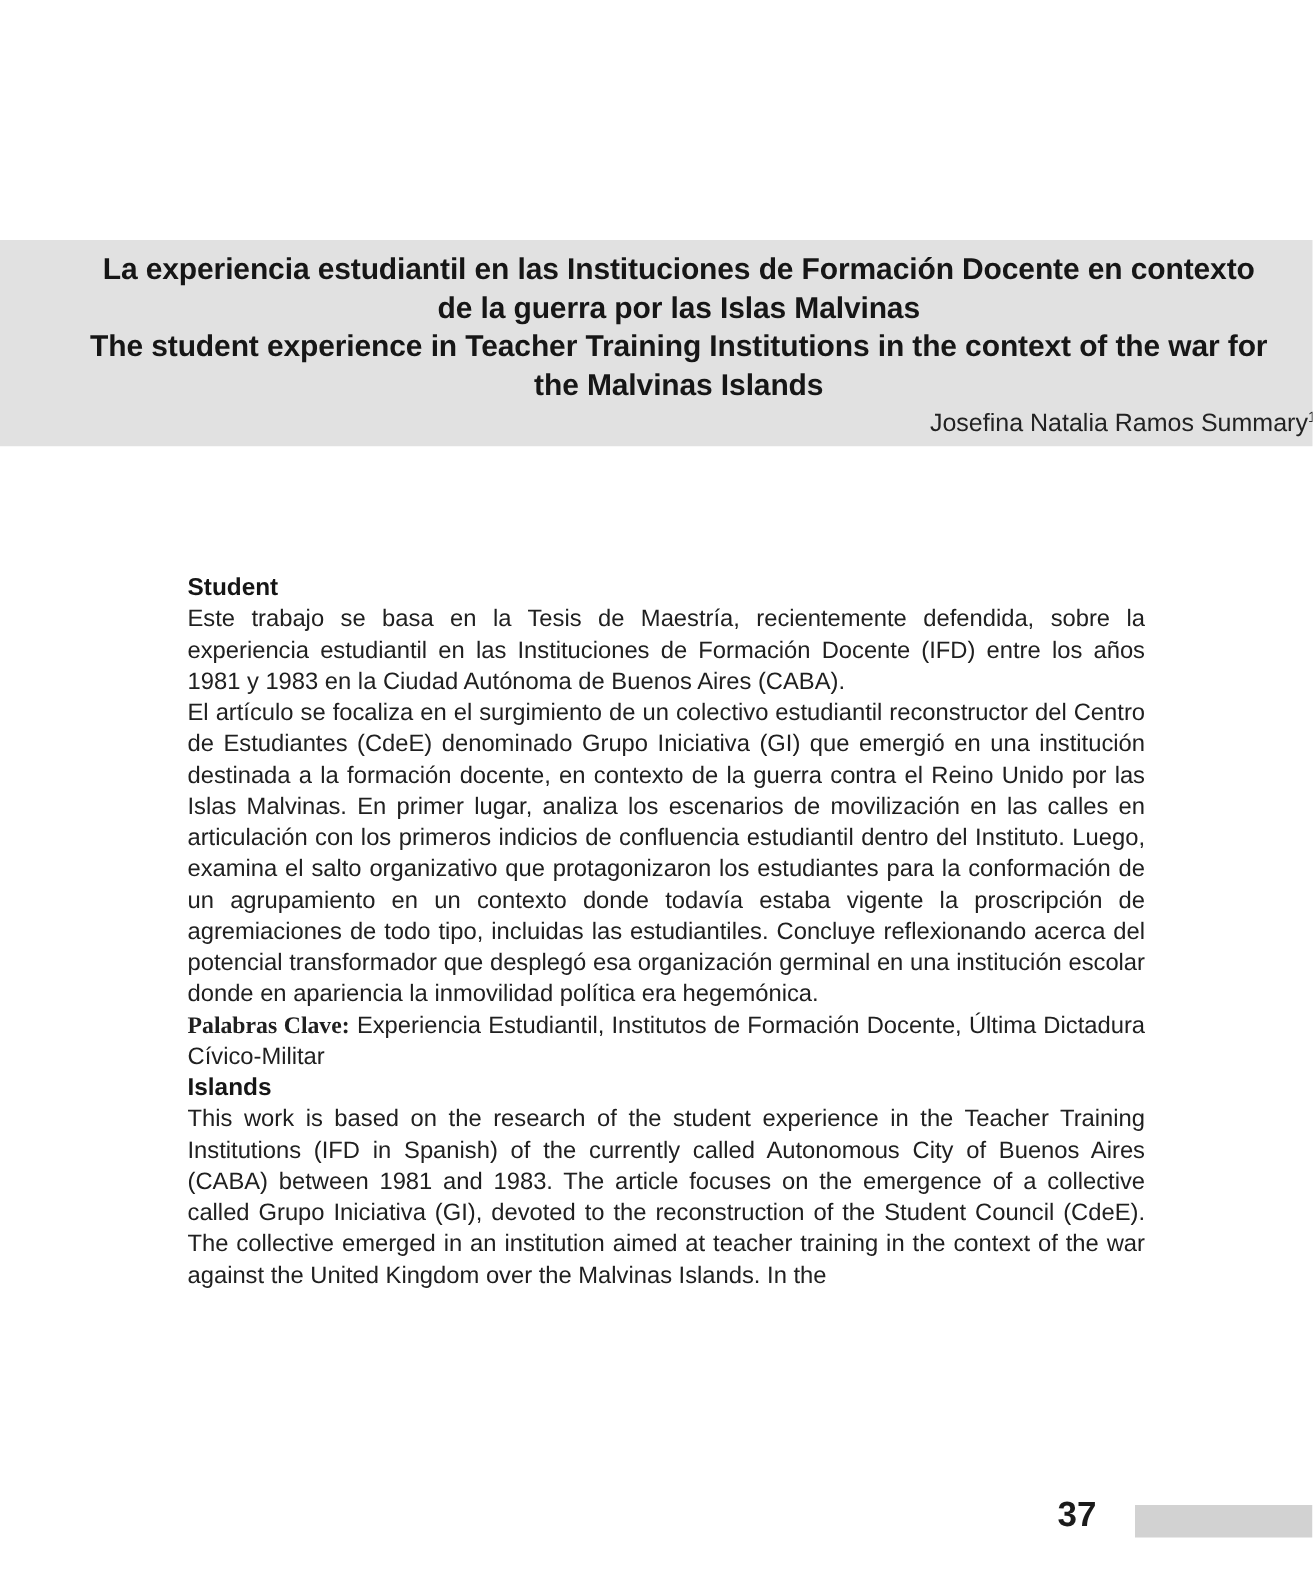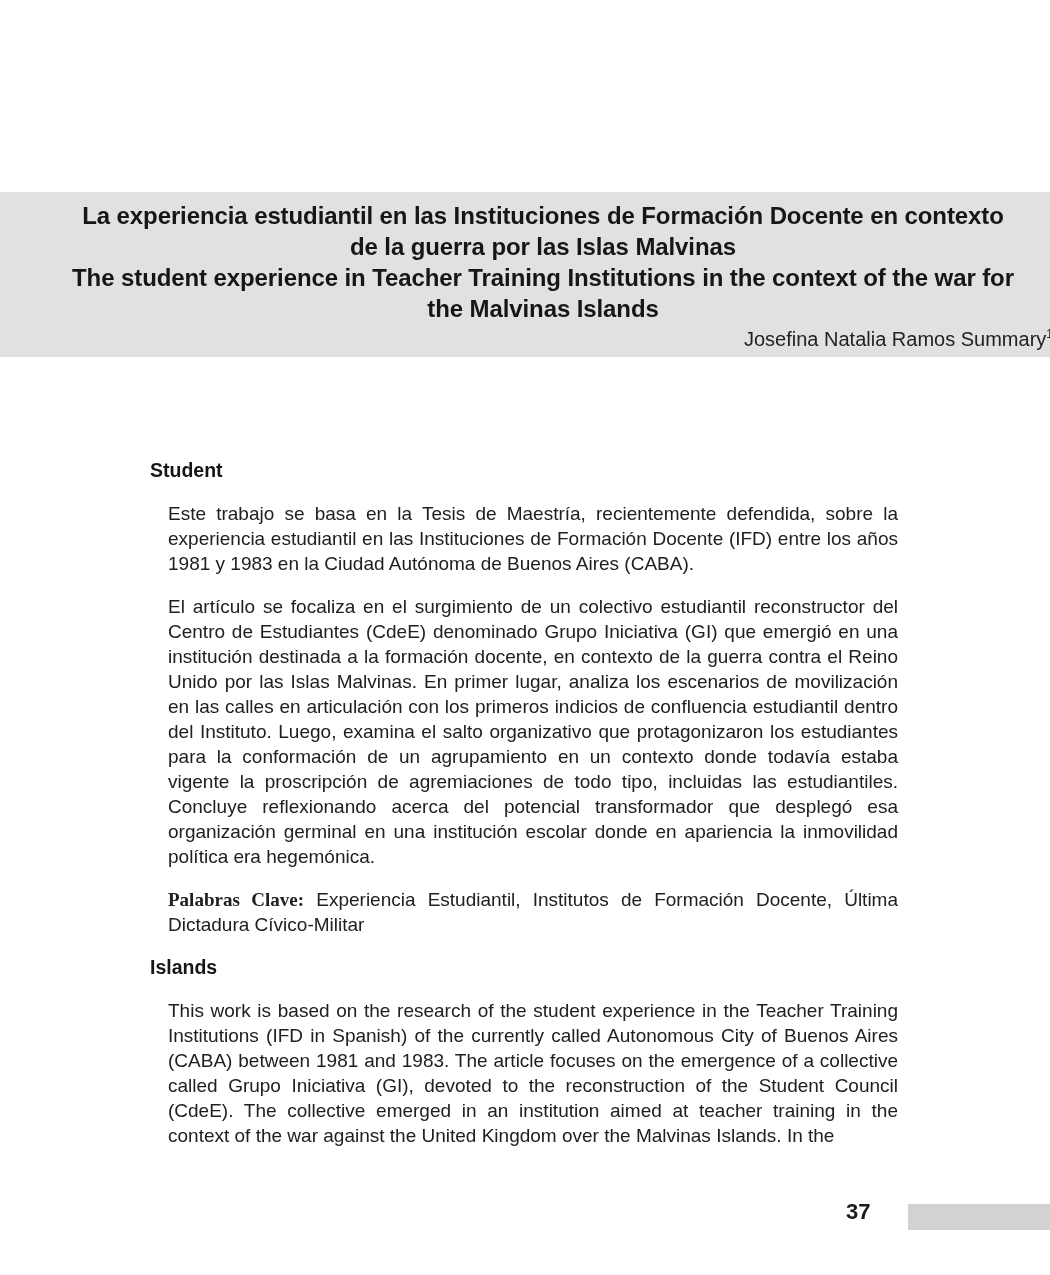--- a/index.html
+++ b/index.html
@@ -62,32 +62,32 @@
     color: #202020;
   }
   .content h2 {
     margin: 0;
     font-size: 19.5px;
     line-height: 25px;
     font-weight: bold;
     text-align: left;
     color: #161616;
   }
-  .content p { margin: 18px; }
+  .content p { margin: 0; }
   .keywords { margin-top: 27px; }
   .keywords strong { font-weight: bold; font-family: Liberation Serif, serif; }
   .summary-heading { margin-top: 34px; }
   .summary-par { margin-top: 5px; }
 
   
   .page-number {
     position: absolute;
     left: 846px;
     top: 1198px;
-    font-size: 22px;
+    font-size: 28px;
     line-height: 28px;
     font-weight: bold;
     color: #1b1b1b;
   }
   .footer-bar {
     position: absolute;
     left: 908px;
     top: 1204px;
     width: 142px;
     height: 26px;

